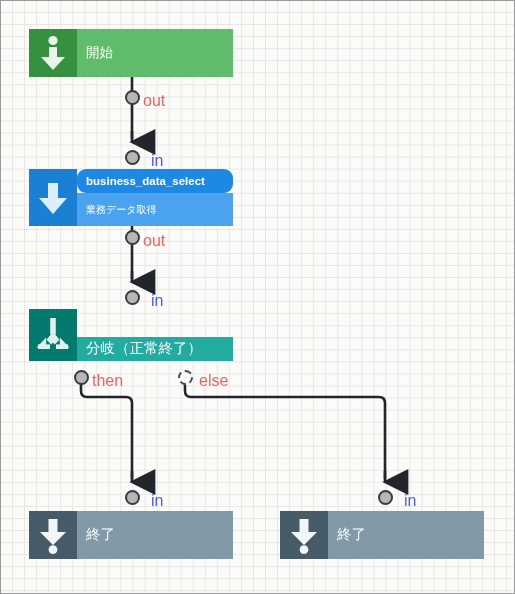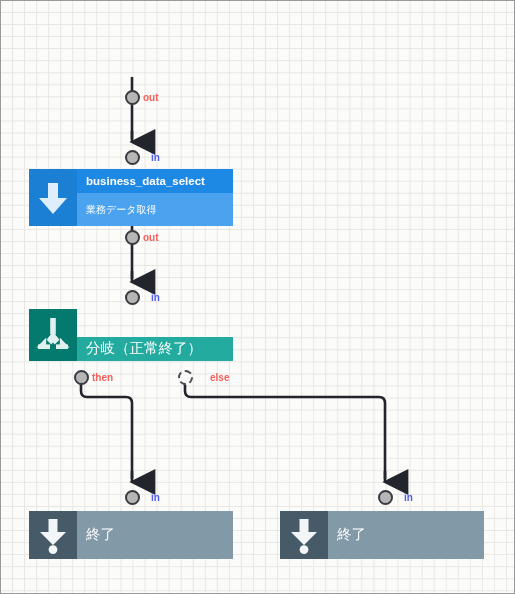--- a/index.html
+++ b/index.html
@@ -72,20 +72,21 @@
 
   
   .node-process { left: 28px; top: 168px; width: 204px; height: 57px; }
   .node-process .node-icon { background: #1b7fd4; }
   .node-process .node-body { flex-direction: column; justify-content: stretch; }
   .node-process .band-id {
     background: #1e88e5;
     height: 24px;
     display: flex;
     align-items: center;
+    border-radius: 9px;
   }
   .node-process .band-label {
     background: #4ba3f0;
     flex: 1 1 auto;
     display: flex;
     align-items: center;
   }
   .node-process .band-id .node-title { font-size: 11.5px; font-weight: bold; }
   .node-process .band-label .node-title { font-size: 10px; }
 
@@ -114,22 +115,22 @@
   .port-solid {
     background: #b6b6b6;
     border: 2px solid #3a3a42;
   }
   .port-dashed {
     background: #f9f9f7;
     border: 2px dashed #4a4a52;
   }
   .port-label {
     position: absolute;
-    font-size: 10px;
-    font-weight: bold;
+    font-size: 16px;
+    font-weight: normal;
     white-space: nowrap;
     line-height: 1;
   }
   .label-out { color: #f4605c; }
   .label-then { color: #f4605c; }
   .label-else { color: #f4605c; }
   .label-in { color: #4c5bf0; padding-left: 8px; }
 </style>
 </head>
 <body>
@@ -151,20 +152,31 @@
       <path d="M 131 270 L 131 281" marker-end="url(#arrow)"></path>
 
       <path d="M 80 378 L 80 390 Q 80 396 86 396 L 125 396 Q 131 396 131 402 L 131 478"></path>
       <path d="M 131 470 L 131 481" marker-end="url(#arrow)"></path>
 
       <path d="M 184 378 L 184 390 Q 184 396 190 396 L 378 396 Q 384 396 384 402 L 384 478"></path>
       <path d="M 384 470 L 384 481" marker-end="url(#arrow)"></path>
     </g>
   </svg>
 
+  <div class="node node-start">
+    <div class="node-icon">
+      <svg width="40" height="40" viewBox="0 0 40 40" aria-hidden="true">
+        <circle cx="20" cy="7.5" r="4.6" fill="#e9f5ea"></circle>
+        <path d="M16 14 L24 14 L24 24 L32 24 L20 37 L8 24 L16 24 Z" fill="#e9f5ea"></path>
+      </svg>
+    </div>
+    <div class="node-body">
+      <div class="node-title">開始</div>
+    </div>
+  </div>
 
   <div class="node node-process">
     <div class="node-icon">
       <svg width="40" height="40" viewBox="0 0 40 40" aria-hidden="true">
         <path d="M15 5 L25 5 L25 20 L34 20 L20 36 L6 20 L15 20 Z" fill="#dfeefc"></path>
       </svg>
     </div>
     <div class="node-body">
       <div class="band-id">
         <div class="node-title">business_data_select</div>
@@ -225,21 +237,21 @@
   <div class="port port-solid" style="left:123.5px; top:228.5px;"></div>
   <span class="port-label label-out" style="left:142px; top:231.5px;">out</span>
 
   <div class="port port-solid" style="left:123.5px; top:288.5px;"></div>
   <span class="port-label label-in" style="left:142px; top:291.5px;">in</span>
 
   <div class="port port-solid" style="left:72.5px; top:368.5px;"></div>
   <span class="port-label label-then" style="left:91px; top:371.5px;">then</span>
 
   <div class="port port-dashed" style="left:176.5px; top:368.5px;"></div>
-  <span class="port-label label-else" style="left:209px; top:371.5px;">else</span>
+  <span class="port-label label-else" style="left:198px; top:371.5px;">else</span>
 
   <div class="port port-solid" style="left:123.5px; top:488.5px;"></div>
   <span class="port-label label-in" style="left:142px; top:491.5px;">in</span>
 
   <div class="port port-solid" style="left:376.5px; top:488.5px;"></div>
   <span class="port-label label-in" style="left:395px; top:491.5px;">in</span>
 
 </div>
 
 </body></html>

